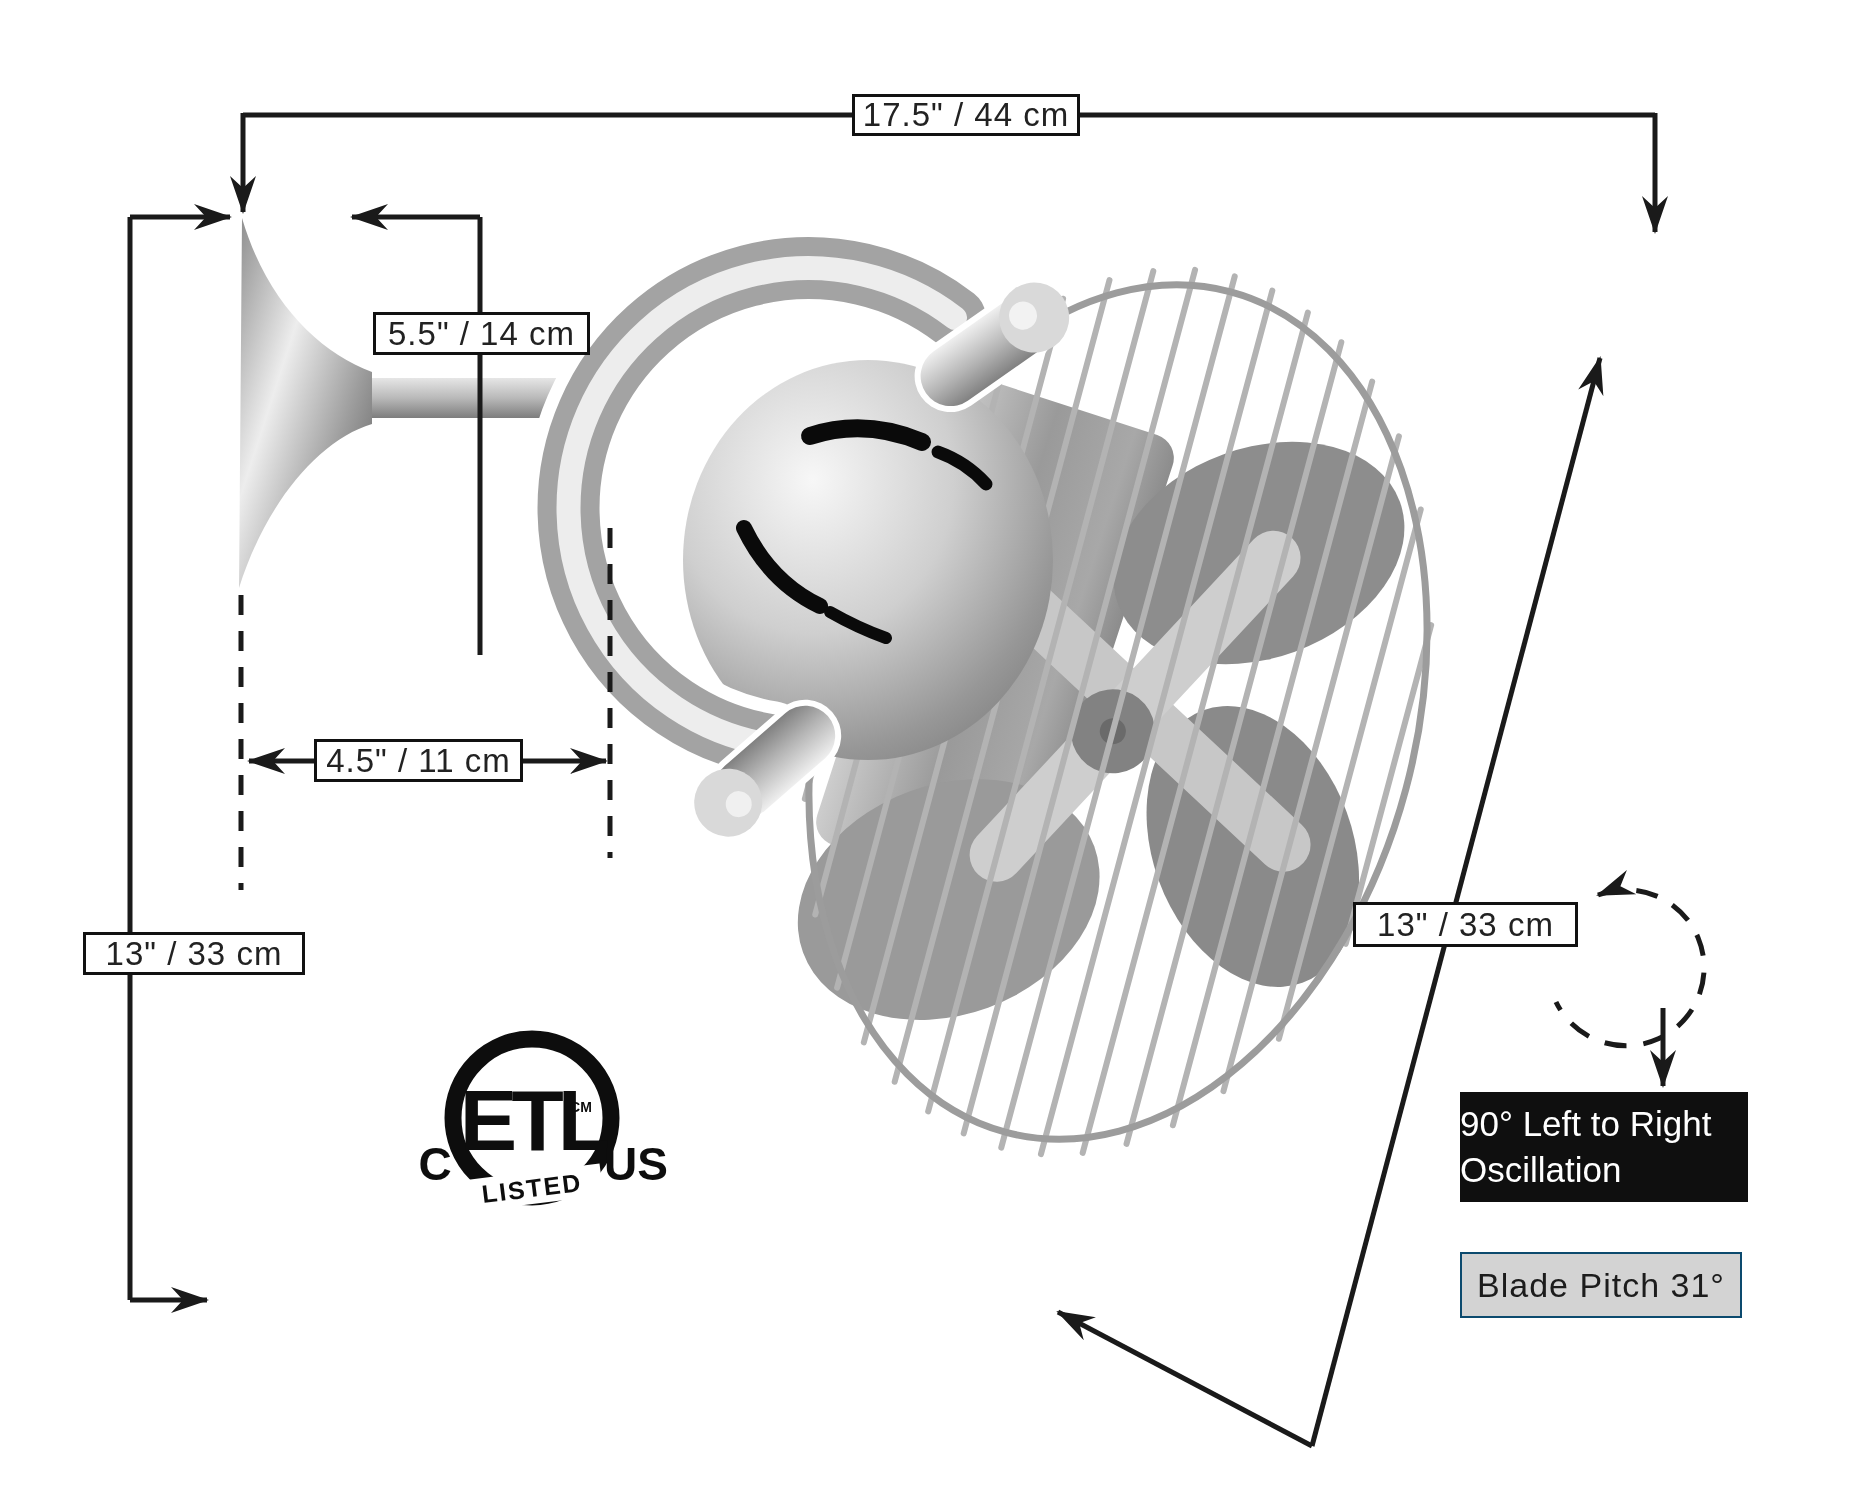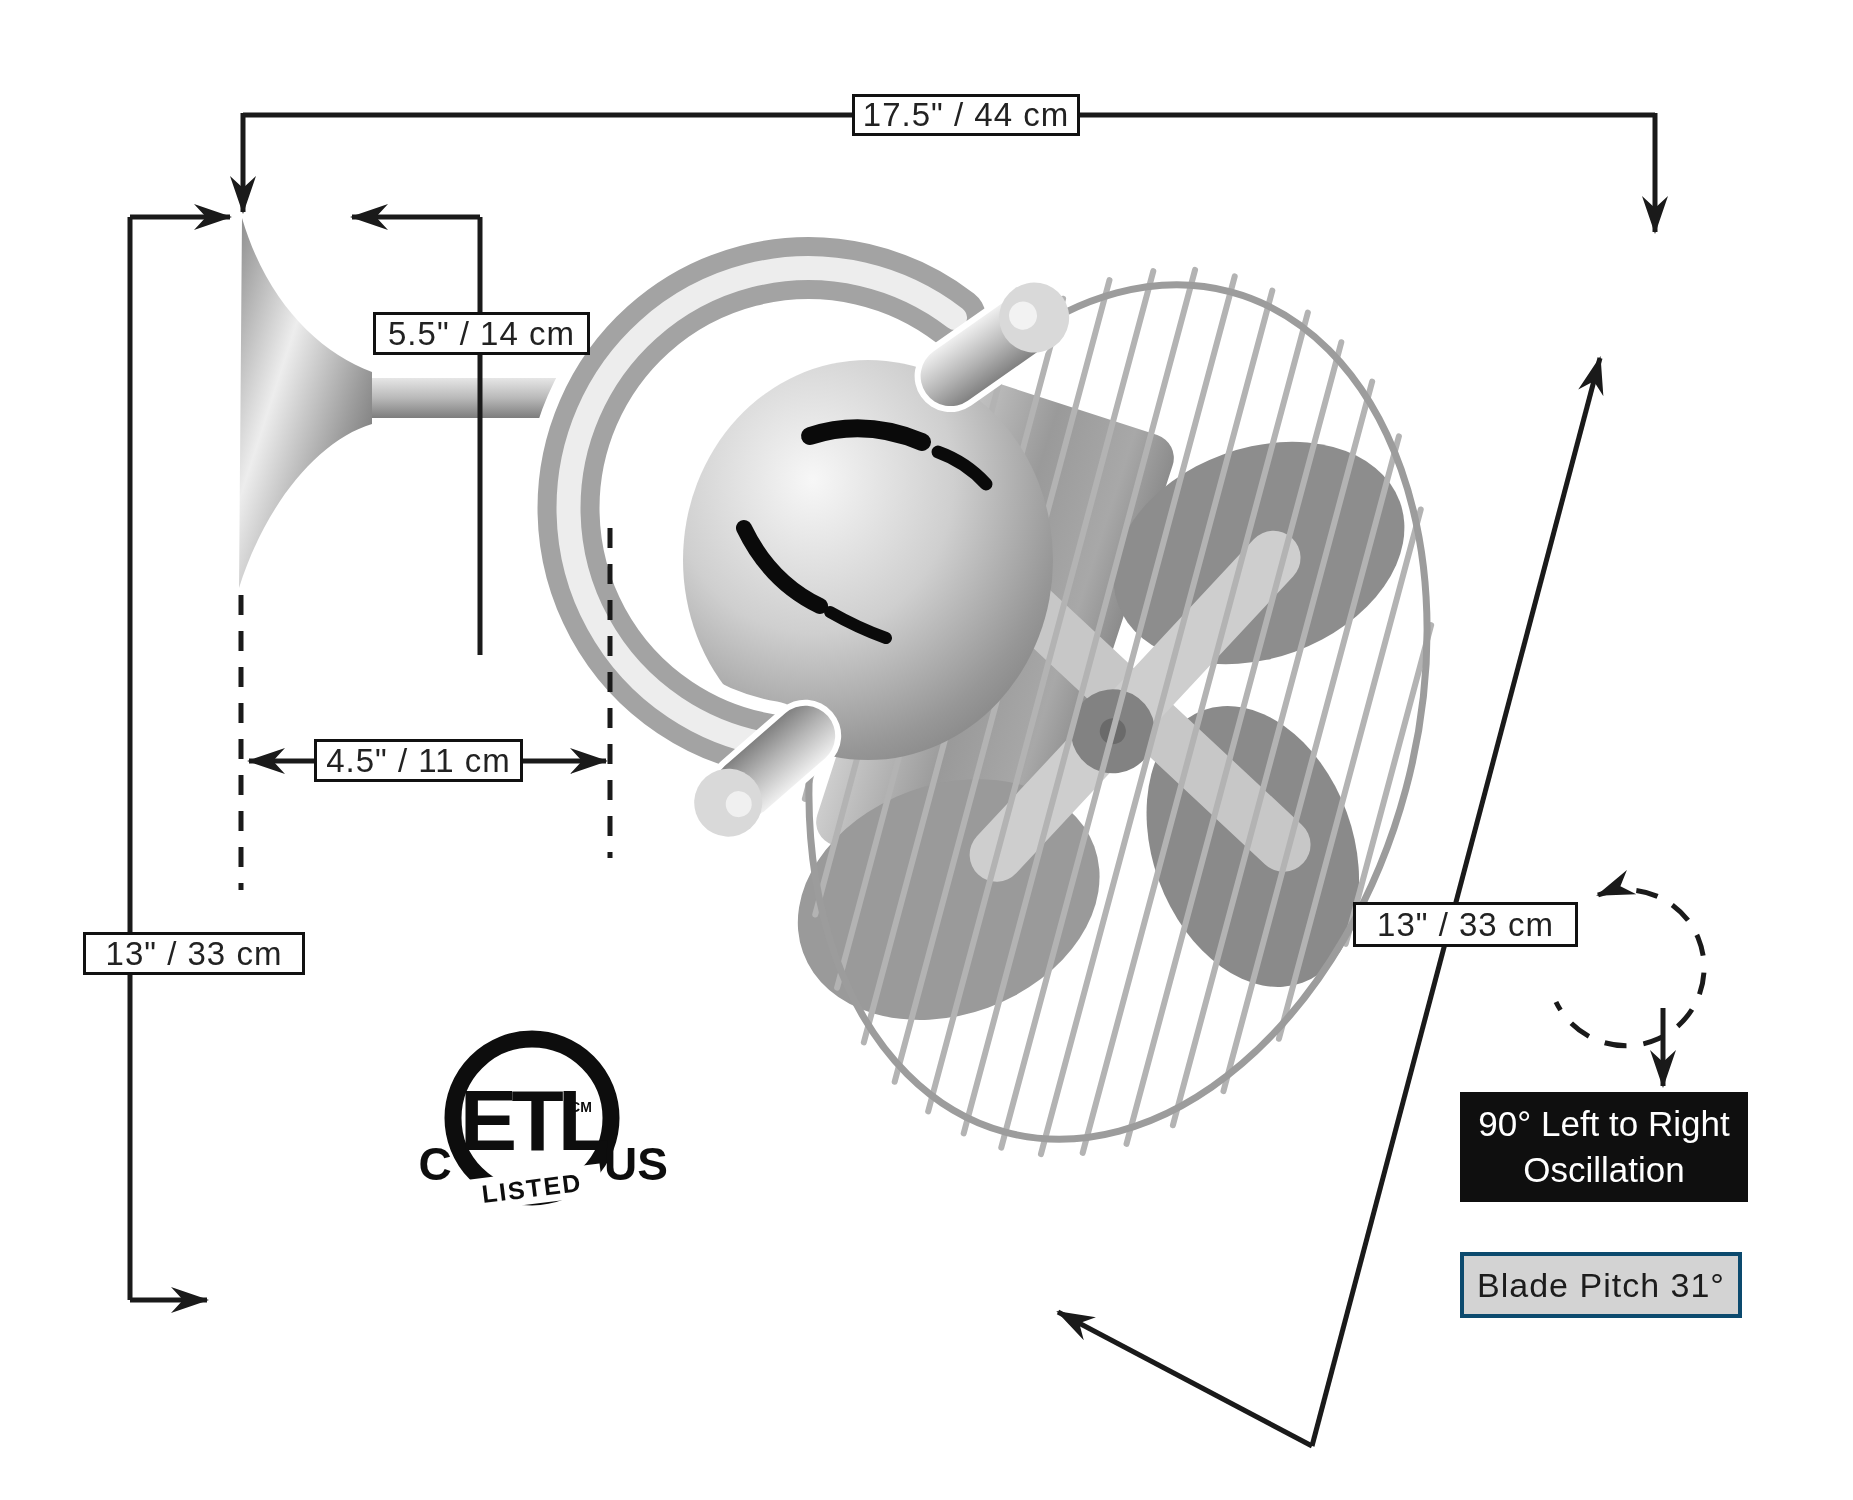--- a/index.html
+++ b/index.html
@@ -7,27 +7,27 @@
     position:relative;width:1853px;height:1500px;background:#ffffff;overflow:hidden;
     font-family:"Liberation Sans", sans-serif;
   }
   .stage svg{position:absolute;left:0;top:0;}
   .dim-label{
     position:absolute;display:flex;align-items:center;justify-content:center;
     background:#ffffff;border:3px solid #111111;color:#222222;
     font-size:33px;letter-spacing:1px;white-space:nowrap;box-sizing:border-box;
   }
   .callout-black{
-    position:absolute;display:flex;flex-direction:column;align-items:center;justify-content:center;
+    position:absolute;display:flex;flex-direction:column;align-items:flex-start;justify-content:center;
     background:#0f0f0f;color:#ffffff;font-size:35px;line-height:1.32;text-align:center;
     box-sizing:border-box;
   }
   .callout-gray{
     position:absolute;display:flex;align-items:center;justify-content:center;
-    background:#d3d3d3;border:4px solid #0c4a6e;color:#1c1c1c;
+    background:#d3d3d3;border:2px solid #0c4a6e;color:#1c1c1c;
     font-size:34px;letter-spacing:1px;box-sizing:border-box;
   }
 </style>
 </head>
 <body>
 
 <div class="stage">
 
 <svg width="1853" height="1500" viewBox="0 0 1853 1500">
   <defs>

